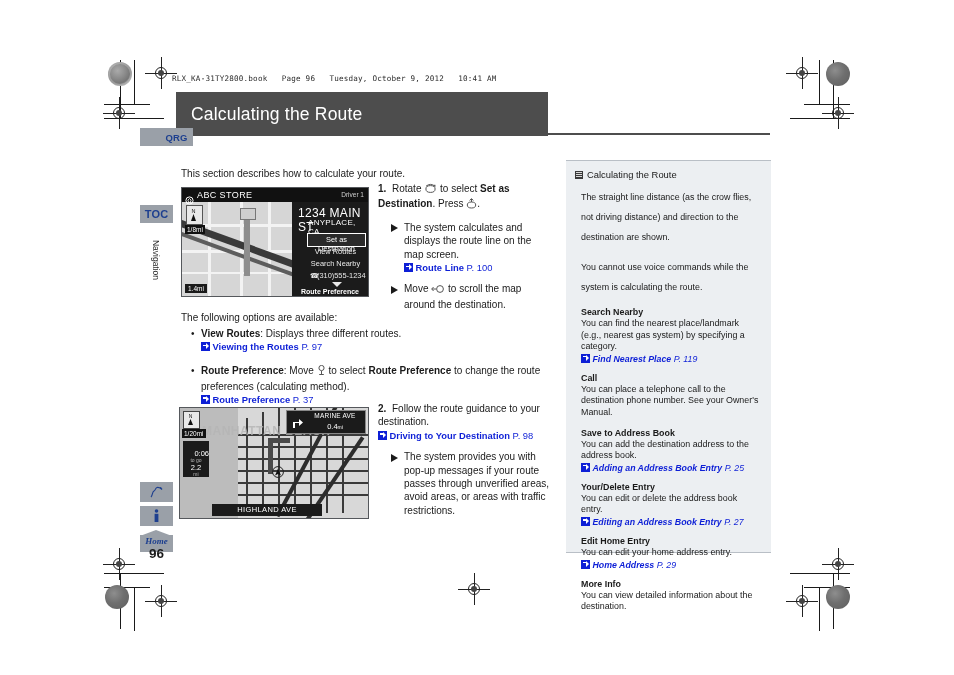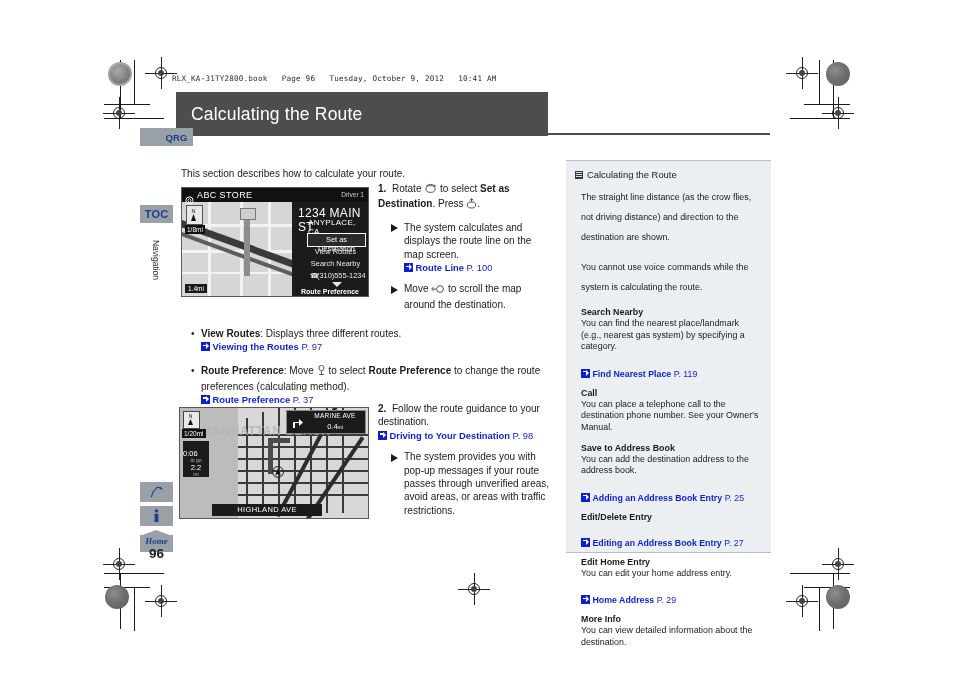--- a/index.html
+++ b/index.html
@@ -194,21 +194,21 @@
     background:
       repeating-linear-gradient(0deg,#3a3a3a 0 1px,#d9d9d9 1px 2px),
       #555;
     border: .5px solid #3a3a3a; box-sizing: border-box;
   }
   .panel-body { padding-left: 6px; }
   .p-para { font-size: 8.9px; line-height: 20px; margin-bottom: 10px; color: #1a1a1a; }
   .p-sec-t { font-size: 8.9px; font-weight: bold; margin-bottom: 1px; }
   .p-sec-d { font-size: 8.9px; line-height: 11.6px; }
   .p-sec { margin-bottom: 9px; }
-  .p-sec .ref { font-size: 8.8px; display: block; margin-top: 16px; }
+  .p-sec .ref { font-size: 8.8px; display: block; margin-top: 1px; font-style: italic; }
 
   
   .shot { position: absolute; border: 1px solid #55585c; background: #404040; overflow: hidden; }
   .shot1 { left: 181px; top: 187px; width: 186px; height: 108px; }
   .shot2 { left: 179px; top: 407px; width: 188px; height: 110px; }
   .shot .lbl { position: absolute; font-family: "Liberation Sans", sans-serif; }
 </style>
 </head>
 <body>
 
@@ -385,20 +385,21 @@
       <div class="lbl" style="left:0;top:0;width:57px;text-align:center;color:#e8e8e8;font-size:7.4px;">Search Nearby</div>
     </div>
     <div style="position:absolute;left:125px;top:83px;width:57px;height:11px;">
       <span style="position:absolute;left:3px;top:1px;color:#e8e8e8;font-size:7px;">☎</span>
       <div class="lbl" style="left:10px;top:0;width:52px;text-align:left;color:#e8e8e8;font-size:7.4px;">(310)555-1234</div>
     </div>
     <span style="position:absolute;left:150px;top:94px;border-left:5px solid transparent;border-right:5px solid transparent;border-top:5px solid #e8e8e8;"></span>
     <div class="lbl" style="left:110px;bottom:1px;width:76px;text-align:center;color:#fff;font-size:7px;font-weight:bold;">Route Preference</div>
   </div>
 
+  <div class="opts-intro">The following options are available:</div>
   <div class="bullets">
     <div class="bul">
       <span class="b">View Routes</span><span>: Displays three different routes.</span><br>
       <span class="ref"><span class="refico"></span><span class="ttl">Viewing the Routes</span> <span class="pg">P. 97</span></span>
     </div>
     <div class="bul">
       <span class="b">Route Preference</span><span>: Move </span><span class="glyph"><svg width="9" height="11" viewBox="0 0 9 11">
             <circle cx="4.5" cy="3" r="2.6" fill="none" stroke="#555" stroke-width="1"></circle>
             <path d="M4.5 6 V9.5 M2.2 9.5 H6.8" stroke="#555" stroke-width="1" fill="none"></path>
           </svg></span><span> to select </span><span class="b">Route Preference</span><span> to change the route preferences (calculating method).</span><br>
@@ -443,21 +444,21 @@
 
     <div style="position:absolute;left:3px;top:3px;width:15px;height:16px;background:#e9e9e9;border:1px solid #444;">
       <svg width="13" height="14" viewBox="0 0 13 14" style="display:block;">
           <text x="6.5" y="6" font-size="5" text-anchor="middle" fill="#111" font-family="sans-serif">N</text>
           <path d="M6.5 7 L9 13 H4 Z" fill="#111"></path>
         </svg>
     </div>
     <div class="lbl" style="left:2px;top:21px;background:#111;color:#fff;font-size:6.5px;padding:1px 2px;">1/20mi</div>
 
     <div style="position:absolute;left:3px;top:33px;width:26px;height:36px;background:#1b1b1b;">
-      <div class="lbl" style="left:0;top:8px;width:26px;text-align:left;color:#fff;font-size:7.5px;">0:06</div>
+      <div class="lbl" style="left:0;top:8px;width:26px;text-align:right;color:#fff;font-size:7.5px;">0:06</div>
       <div class="lbl" style="left:0;top:16px;width:26px;text-align:center;color:#b9b9b9;font-size:5px;">to go</div>
       <div class="lbl" style="left:0;top:22px;width:26px;text-align:center;color:#fff;font-size:7.5px;">2.2</div>
       <div class="lbl" style="left:0;top:30px;width:26px;text-align:center;color:#b9b9b9;font-size:5px;">mi</div>
     </div>
 
     <div style="position:absolute;right:2px;top:2px;width:78px;height:22px;background:#1b1b1b;border:1px solid #888;">
       <span style="position:absolute;left:3px;top:4px;">
         <svg width="14" height="14" viewBox="0 0 14 14">
             <path d="M3 13 V7 H9 V4 L13 7.5 L9 11 V8 H5 V13 Z" fill="#fff"></path>
           </svg>
@@ -531,21 +532,22 @@
         <div class="p-sec-d">You can place a telephone call to the destination phone number. See your Owner's Manual.</div>
       </div>
 
       <div class="p-sec">
         <div class="p-sec-t">Save to Address Book</div>
         <div class="p-sec-d">You can add the destination address to the address book.</div>
         <span class="ref"><span class="refico"></span><span class="ttl">Adding an Address Book Entry</span> <span class="pg">P. 25</span></span>
       </div>
 
       <div class="p-sec">
-        <div class="p-sec-t">Edit/Delete Entry</div>
+        <div class="p-sec-t">Your/Delete Entry</div>
+        <div class="p-sec-d">You can edit or delete the address book entry.</div>
         <span class="ref"><span class="refico"></span><span class="ttl">Editing an Address Book Entry</span> <span class="pg">P. 27</span></span>
       </div>
 
       <div class="p-sec">
         <div class="p-sec-t">Edit Home Entry</div>
         <div class="p-sec-d">You can edit your home address entry.</div>
         <span class="ref"><span class="refico"></span><span class="ttl">Home Address</span> <span class="pg">P. 29</span></span>
       </div>
 
 

